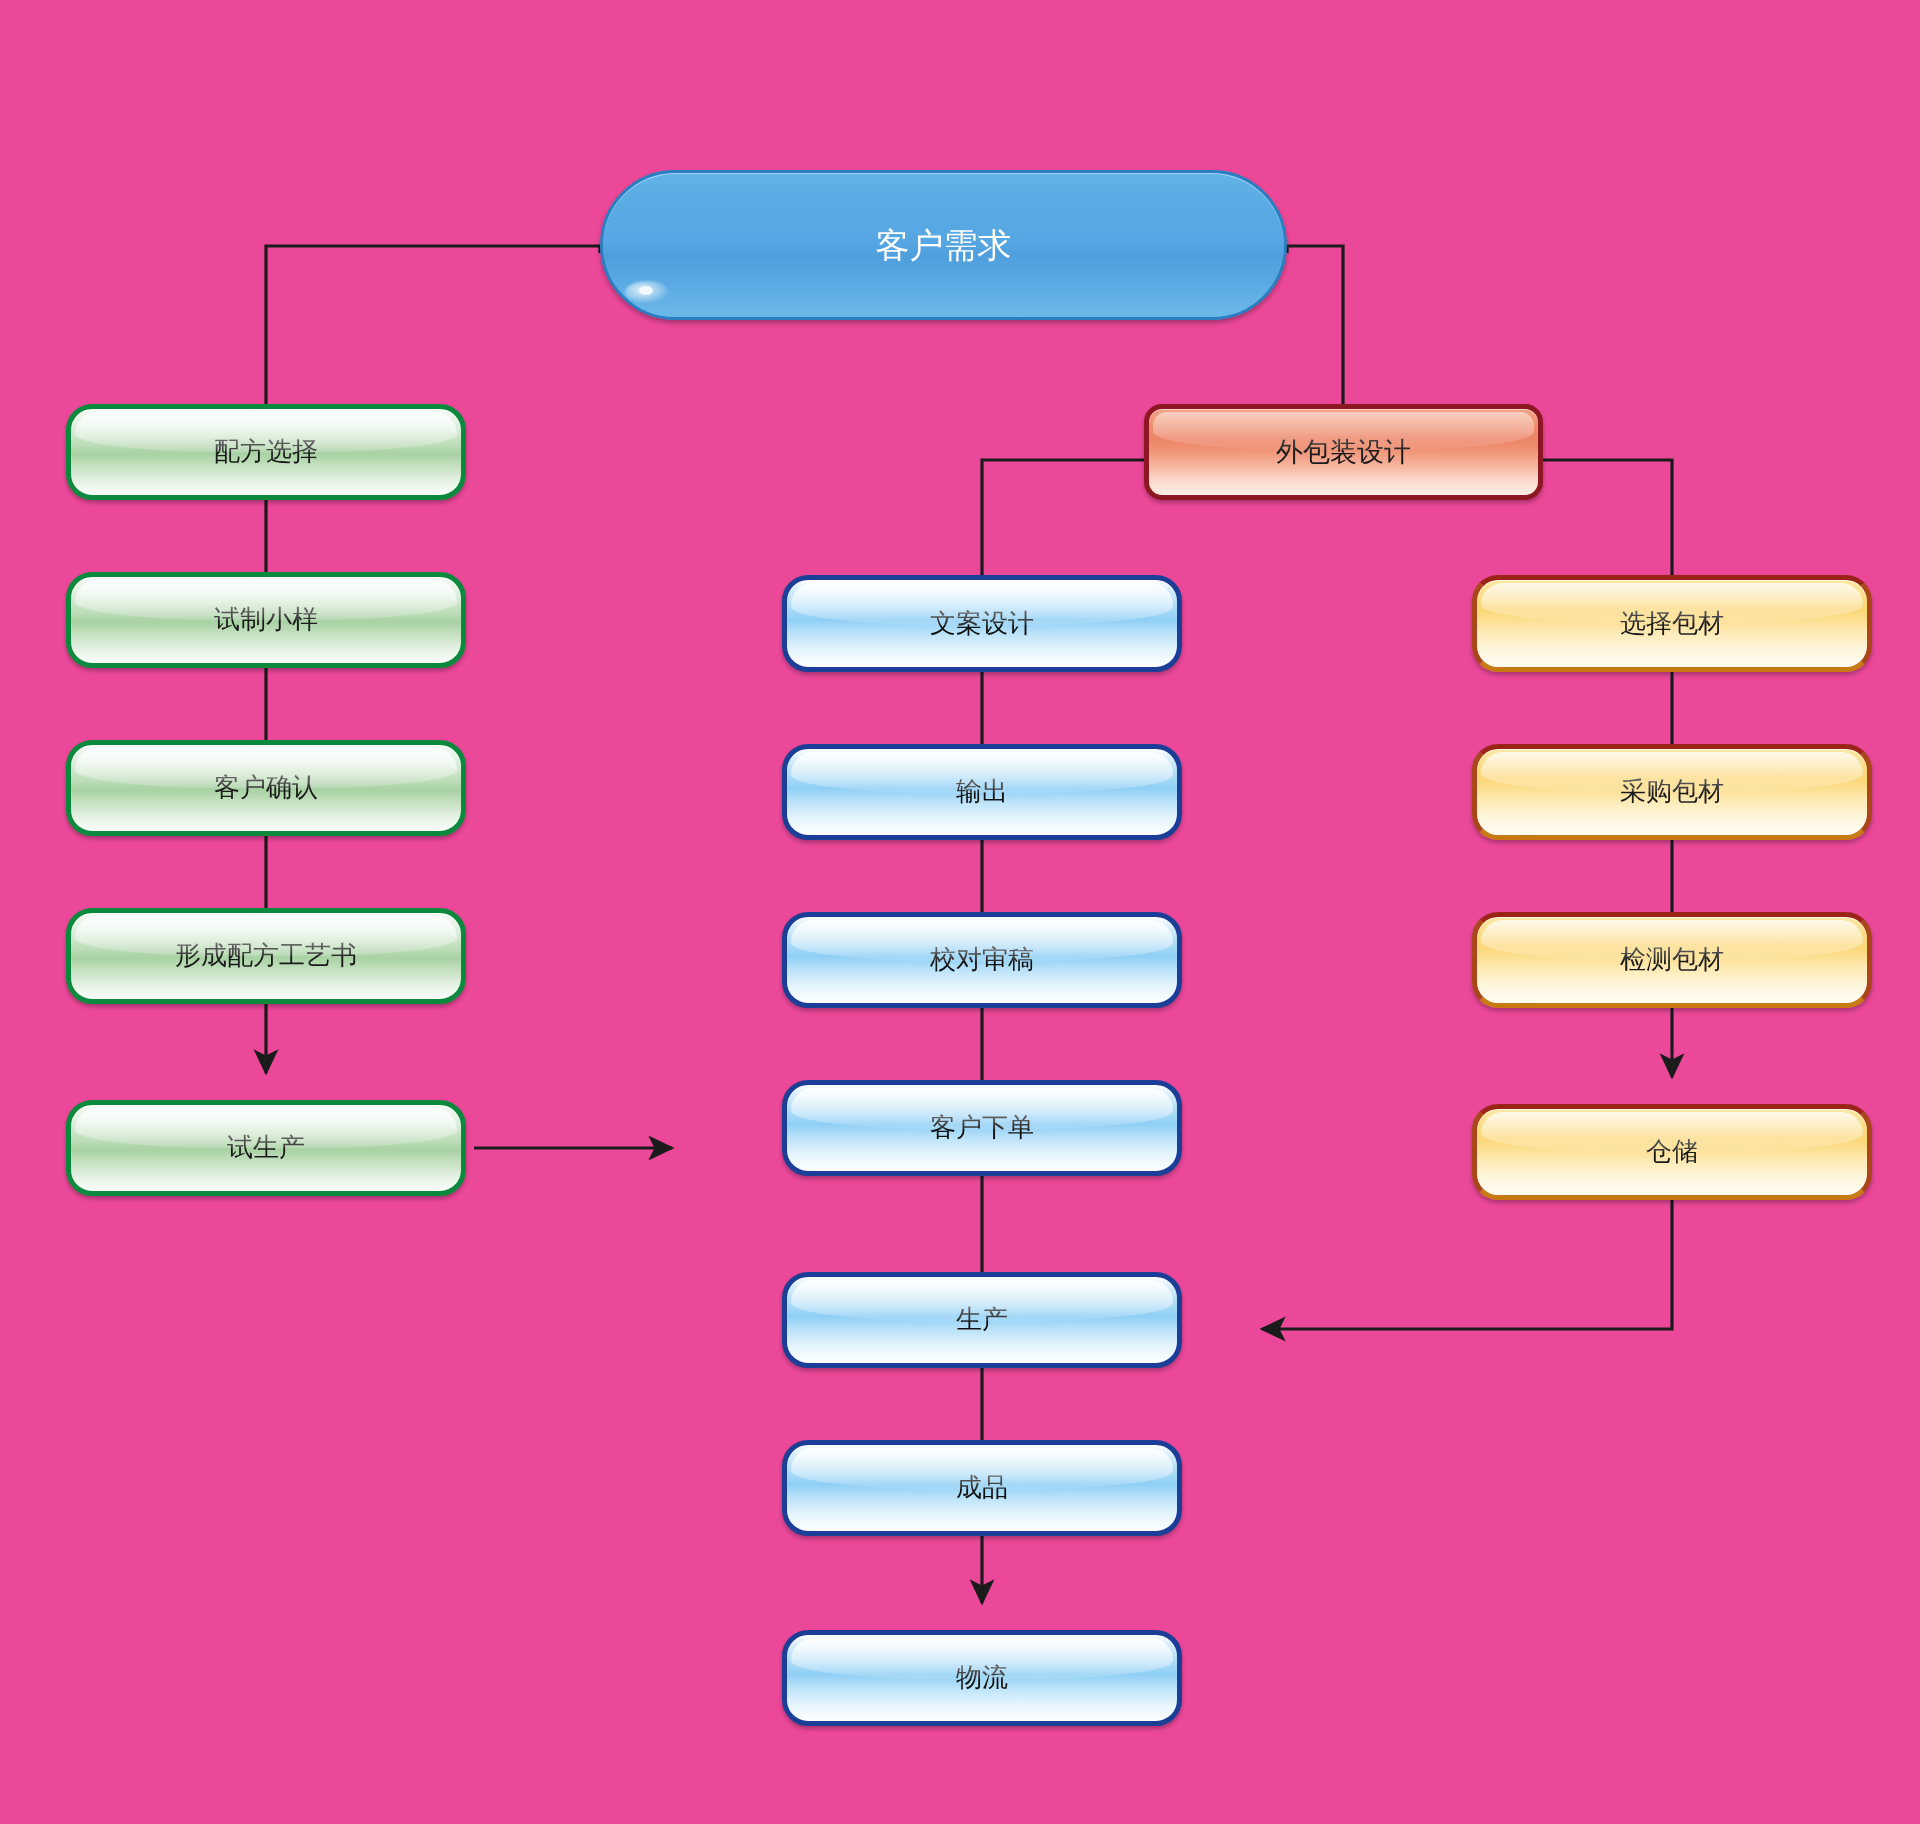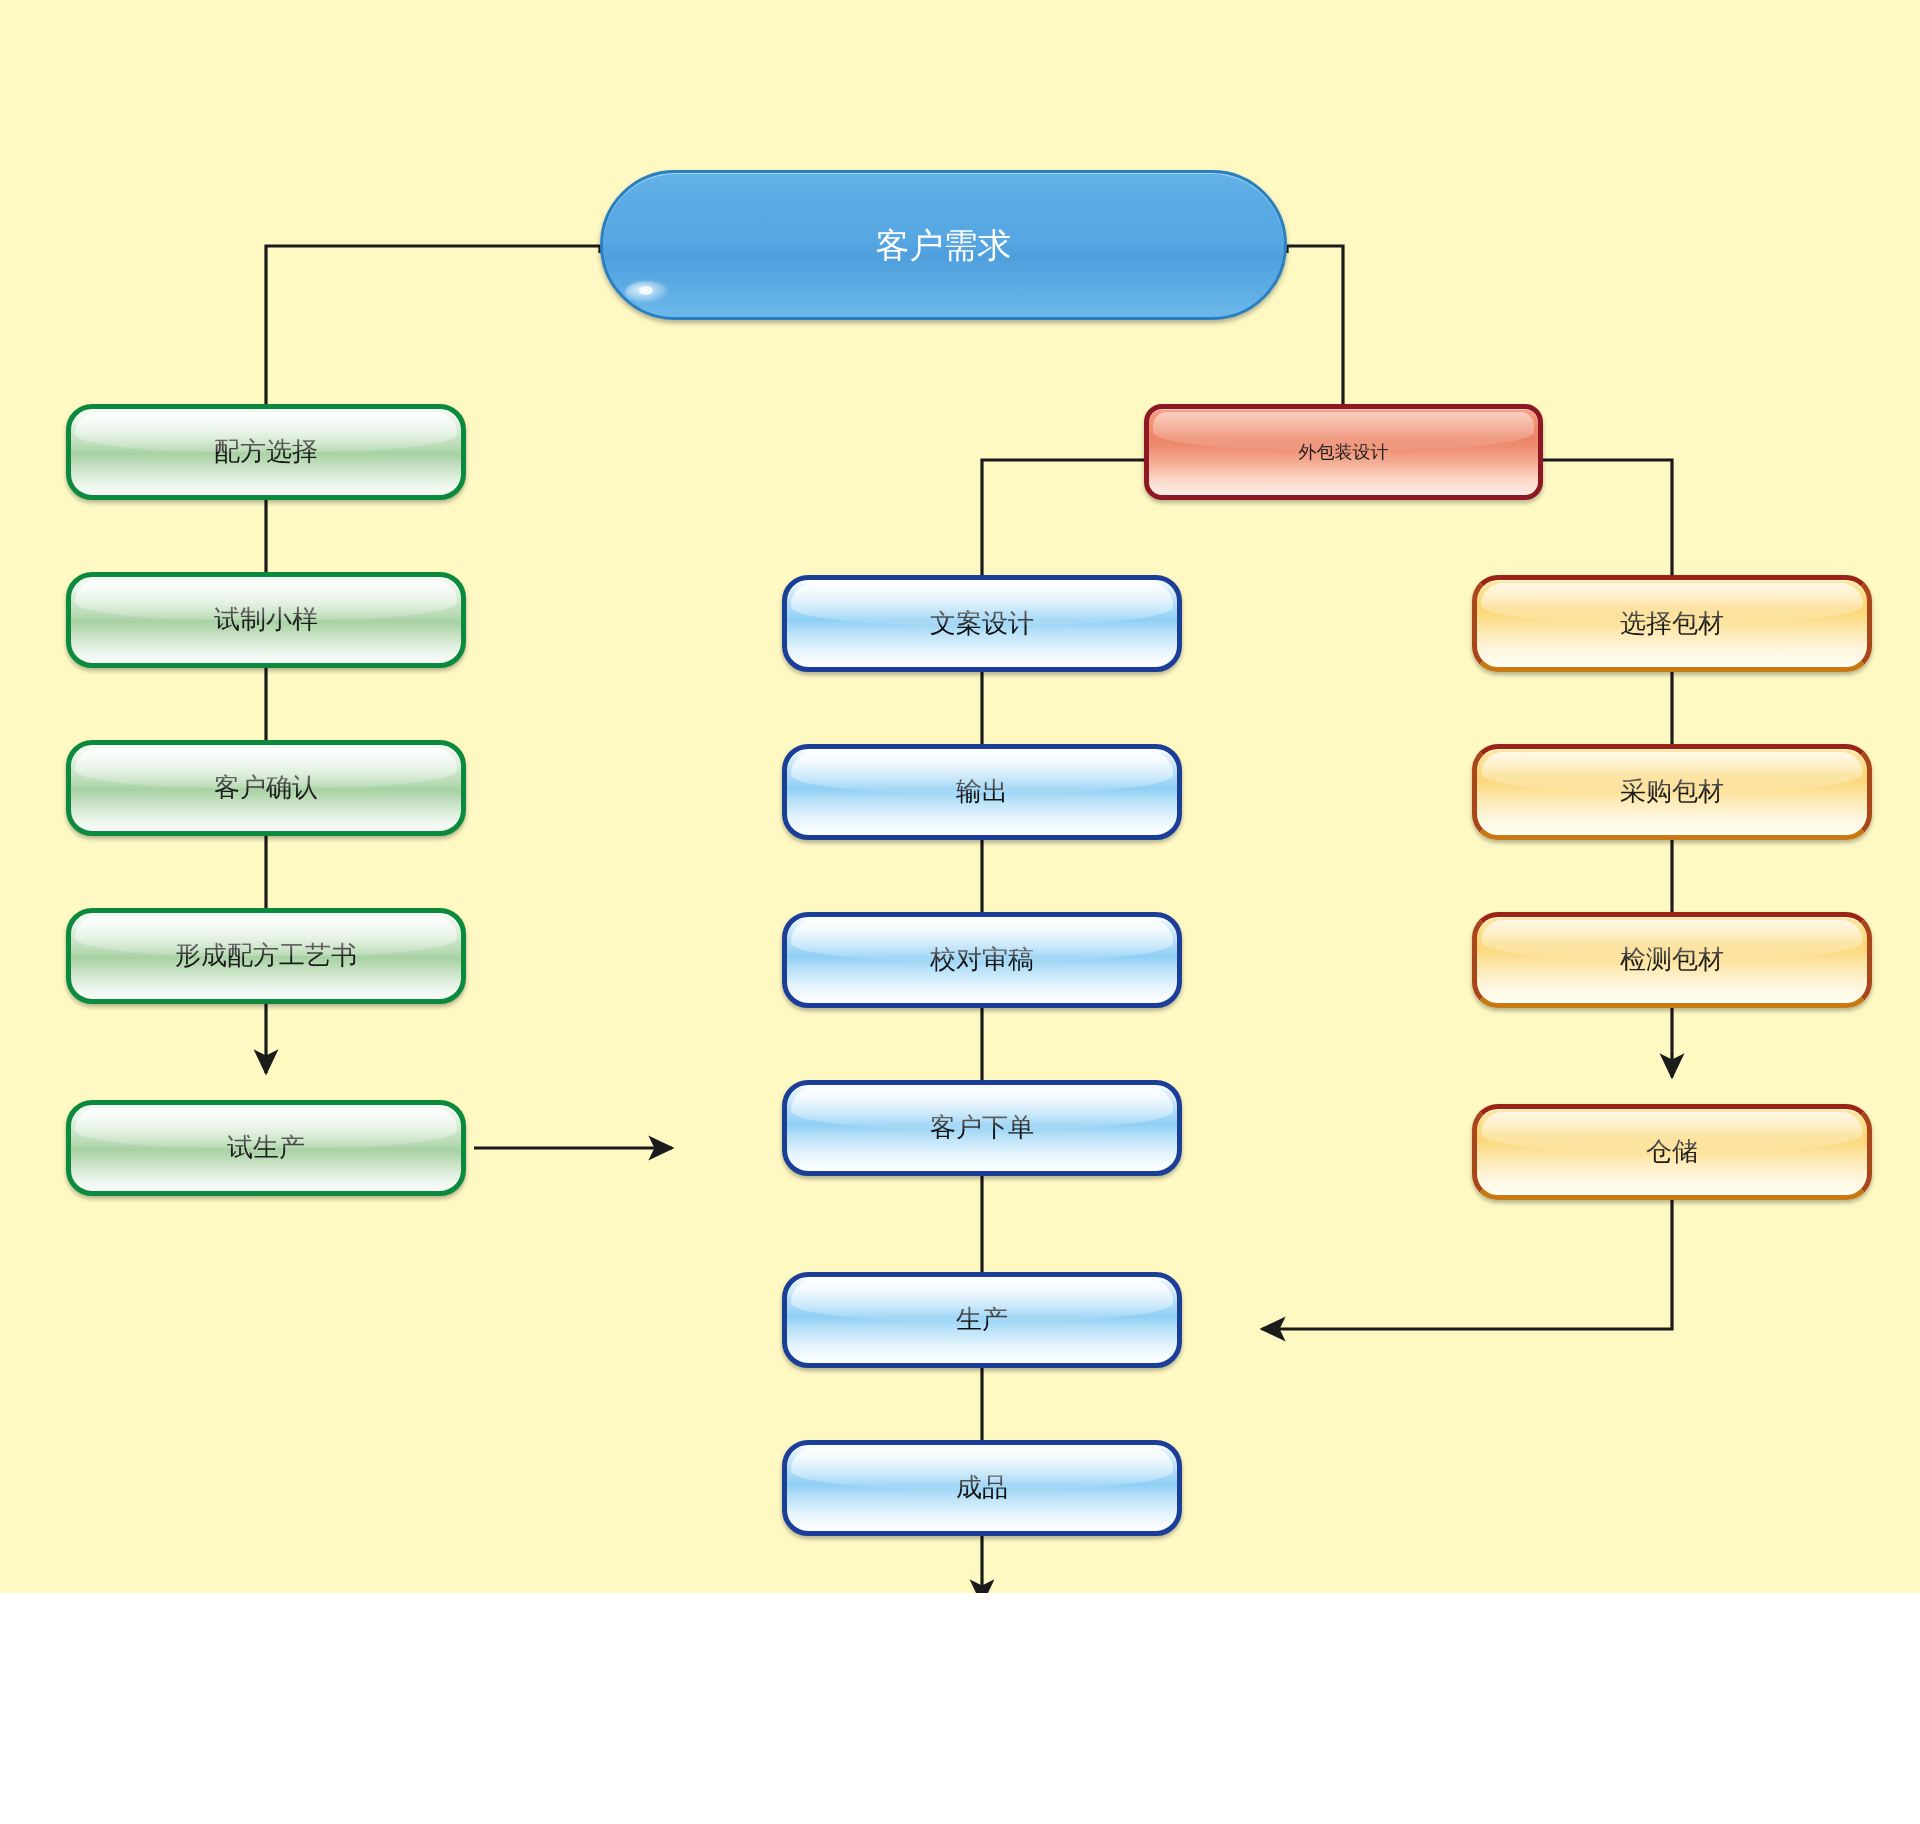--- a/index.html
+++ b/index.html
@@ -6,22 +6,22 @@
     margin: 0;
     padding: 0;
     background: #ffffff;
   }
   body {
     font-family: "DejaVu Sans", "Liberation Sans", sans-serif;
   }
   #canvas {
     position: relative;
     width: 1920px;
-    height: 1593px;
-    background: #fef9c3;
+    height: 1824px;
+    background: #ec4899;
     overflow: hidden;
   }
   #edges {
     position: absolute;
     left: 0;
     top: 0;
     width: 1920px;
     height: 1824px;
     pointer-events: none;
   }
@@ -146,21 +146,21 @@
       linear-gradient(180deg,
         #f6a288 0%,
         #f09273 16%,
         #ec8466 34%,
         #ef9073 46%,
         #f4ad95 62%,
         #fad7c8 82%,
         #fdeee7 100%);
     box-shadow: 0 3px 4px rgba(0,0,0,0.28), inset 0 1px 0 rgba(255,255,255,0.5);
     color: #1a1a1a;
-    font-size: 18px;
+    font-size: 27px;
     overflow: hidden;
   }
   .node.red::before {
     content: "";
     position: absolute;
     left: 4px; right: 4px; top: 3px;
     height: 44%;
     border-radius: 14px 14px 40% 40% / 14px 14px 18px 18px;
     background: linear-gradient(180deg, rgba(255,255,255,0.50) 0%, rgba(255,255,255,0.05) 100%);
     pointer-events: none;

